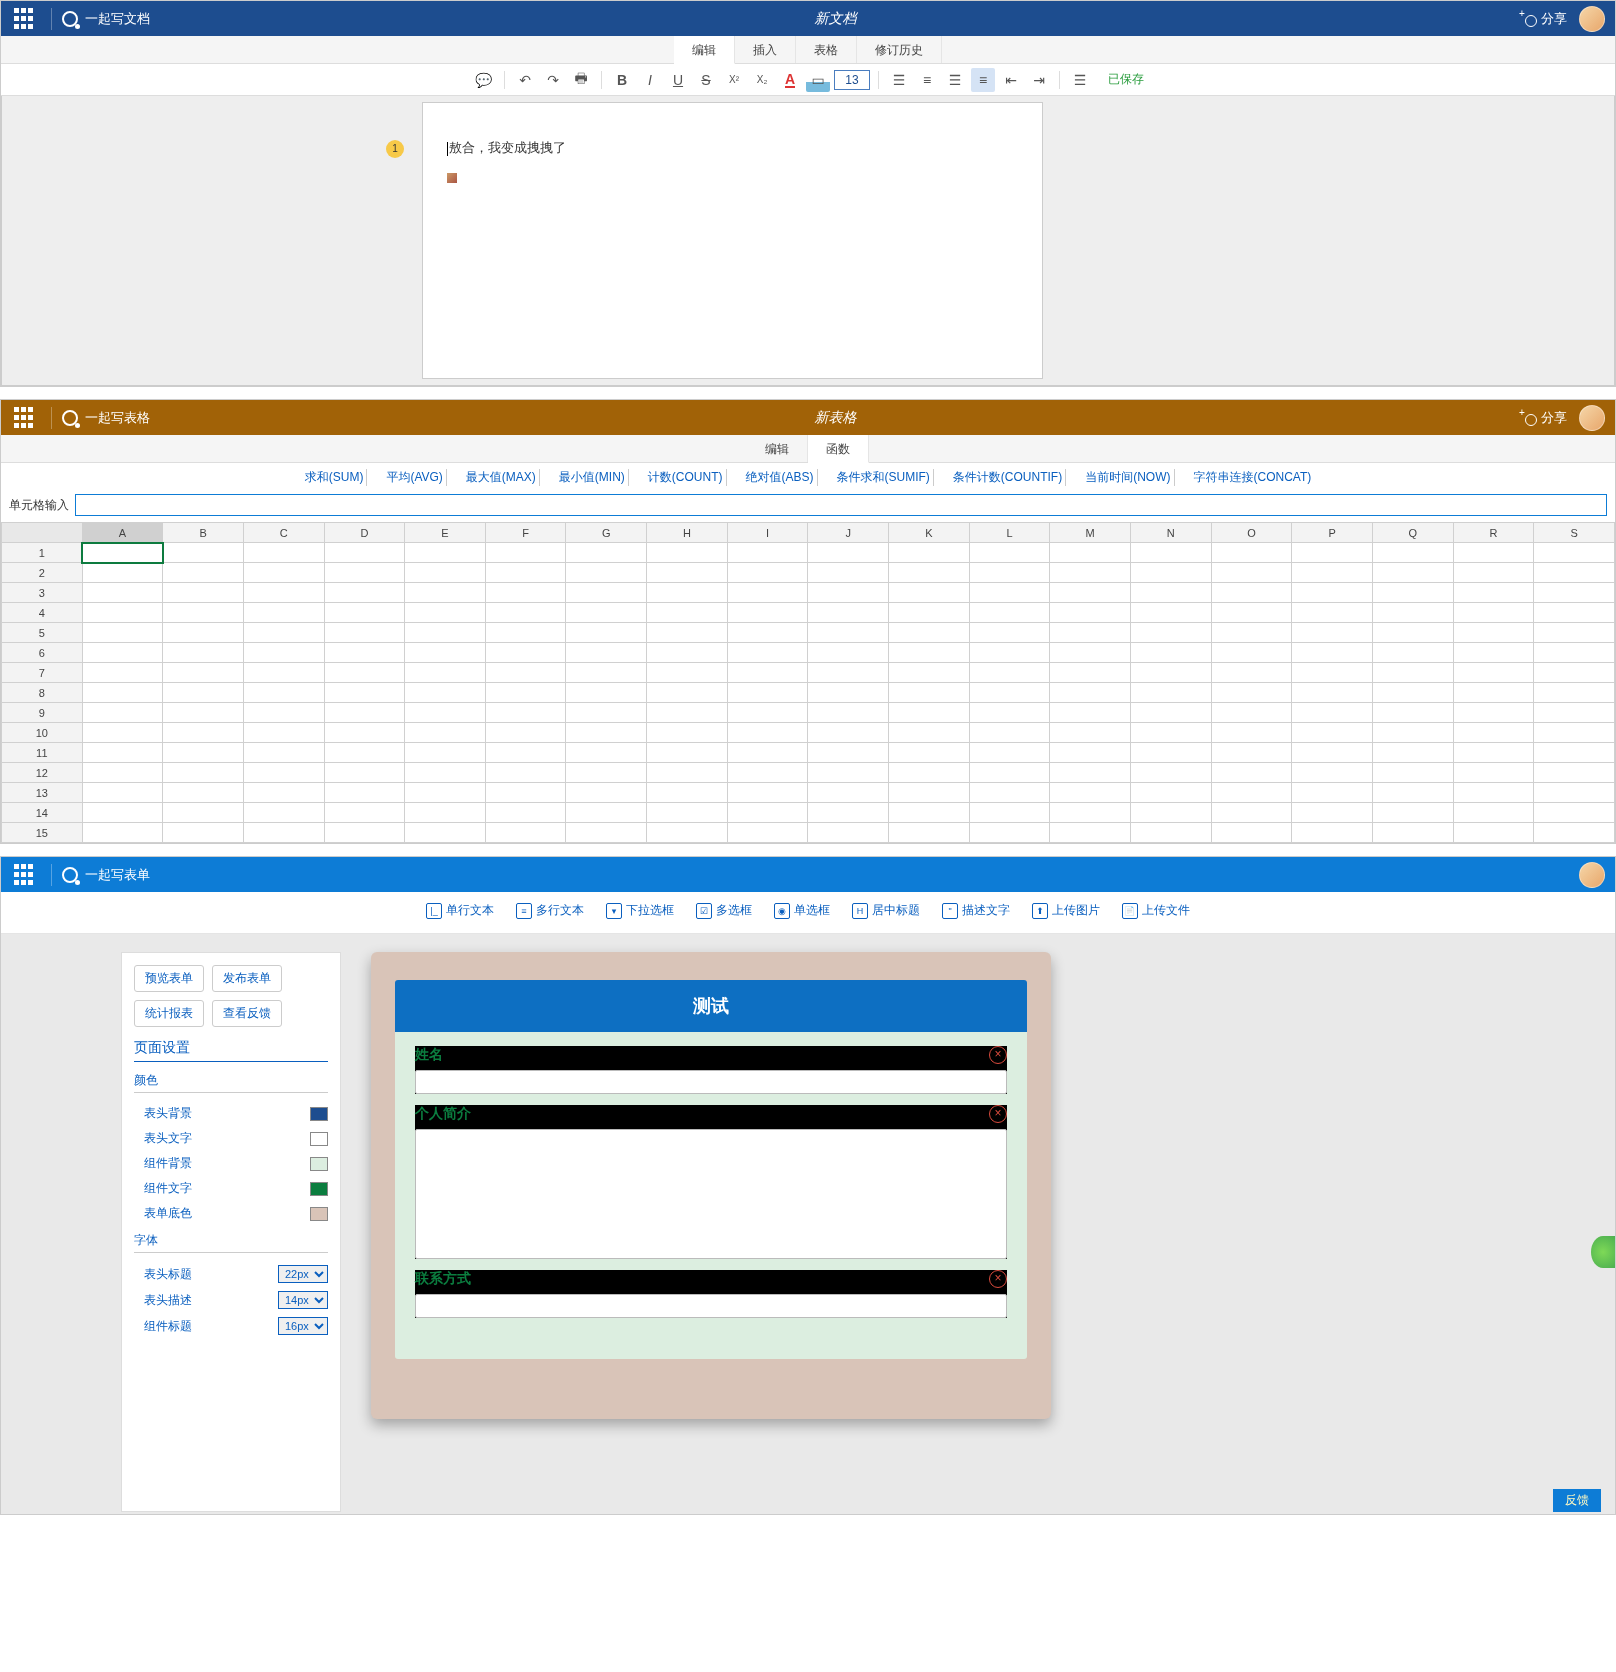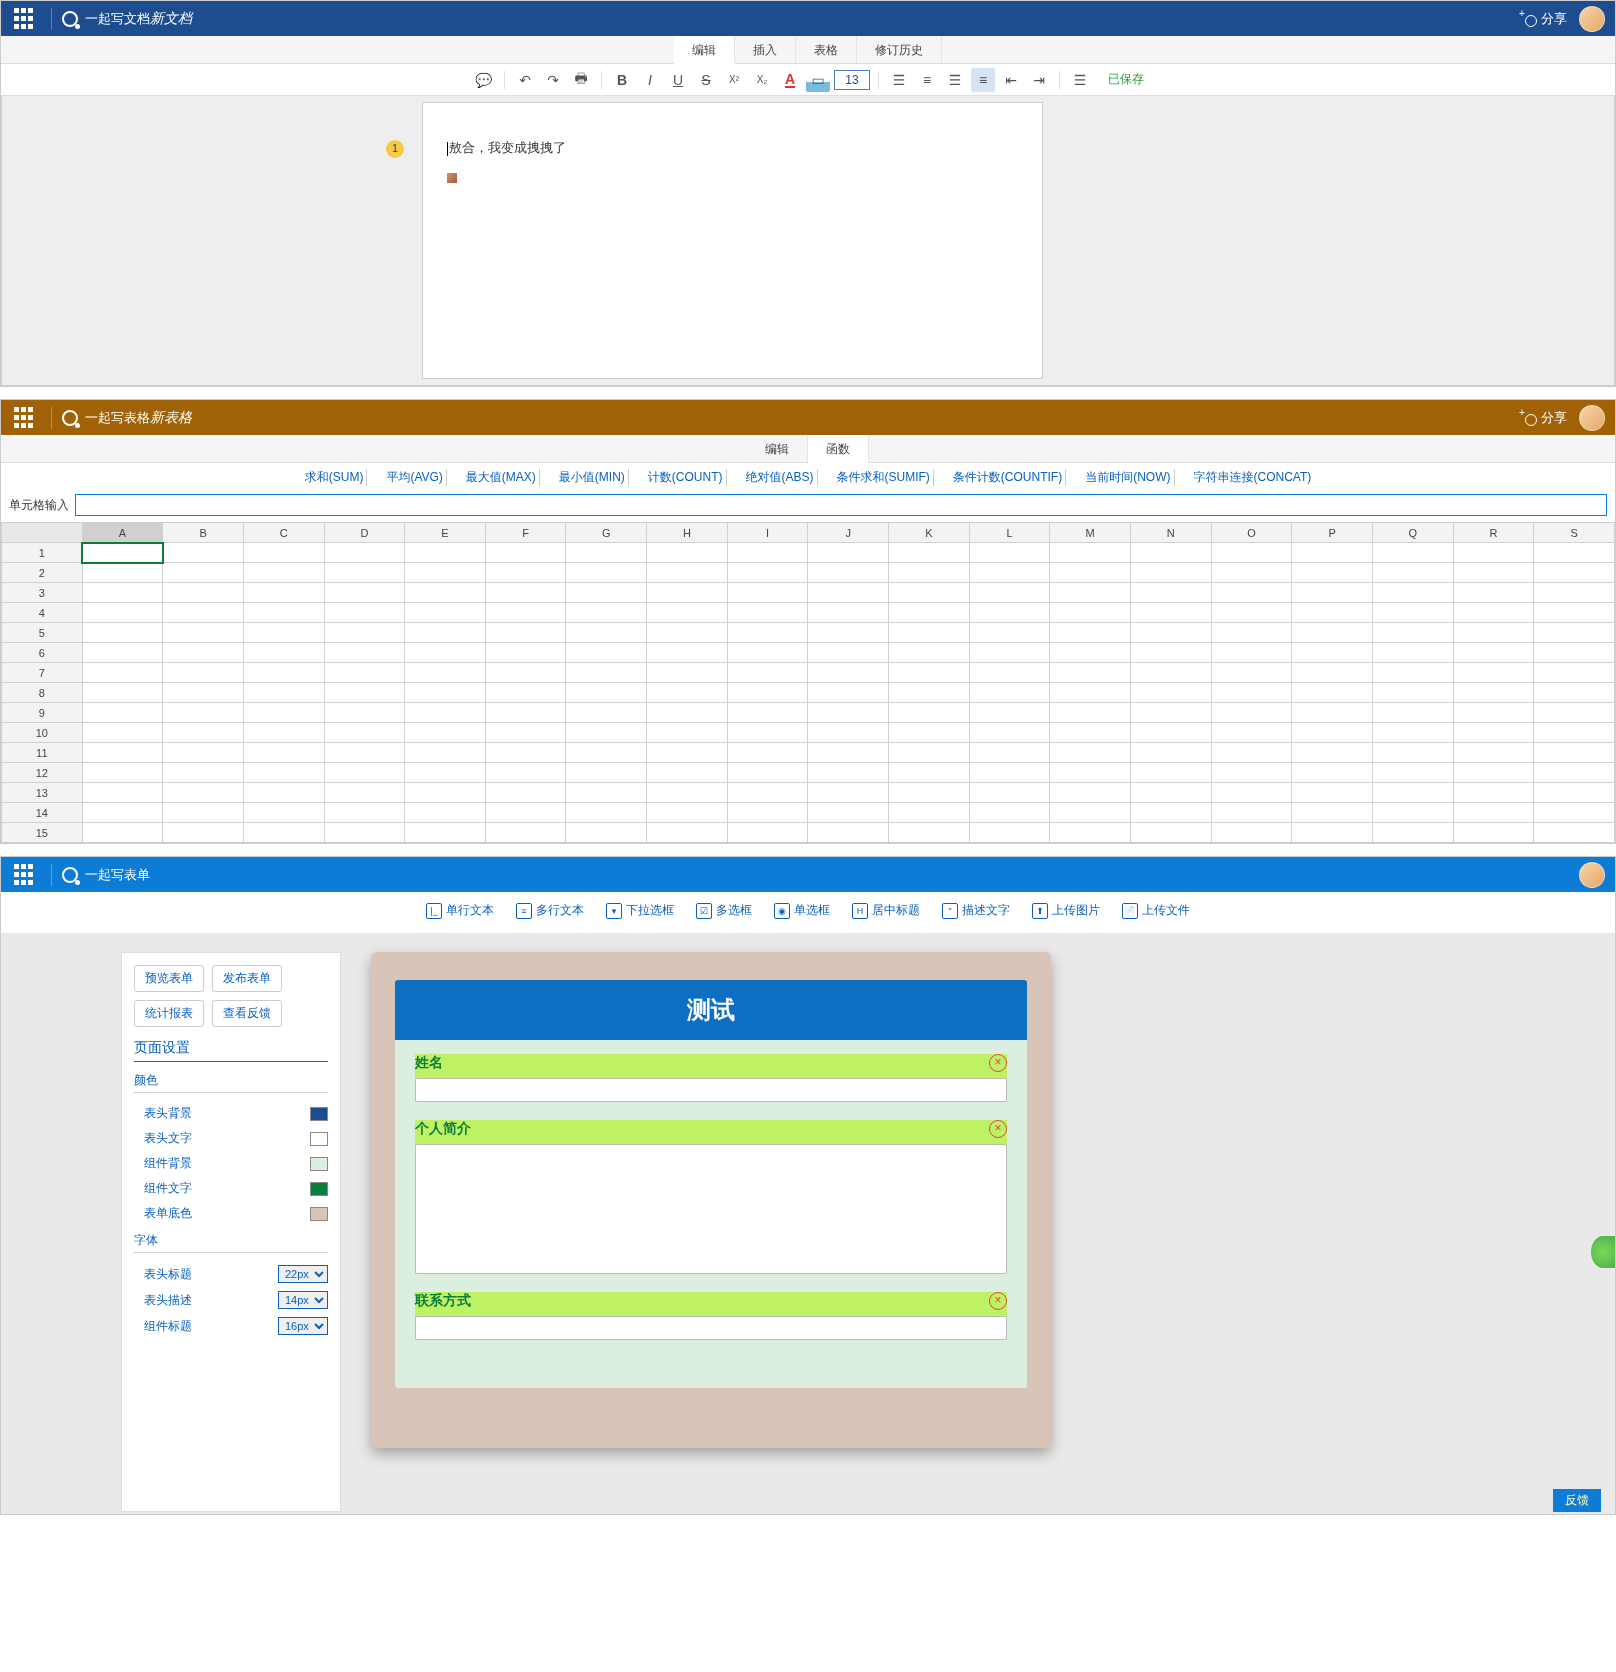--- a/index.html
+++ b/index.html
@@ -11,21 +11,21 @@
 .hdr-green { background: #a16207; }
 .hdr-brightblue { background: #0d7cd6; }
 
 .apps-icon { width: 24px; height: 24px; display: flex; flex-wrap: wrap; align-items: center; justify-content: center; cursor: pointer; margin-right: 8px; }
 .apps-icon span { width: 5px; height: 5px; background: #fff; margin: 1px; }
 .logo-sep { width: 1px; height: 22px; background: rgba(255,255,255,.3); margin: 0 8px; }
 .logo-mark { width: 20px; height: 20px; position: relative; margin-right: 5px; }
 .logo-mark::before { content: ""; position: absolute; width: 12px; height: 12px; border: 2px solid #fff; border-radius: 50%; left: 2px; top: 2px; }
 .logo-mark::after { content: ""; position: absolute; width: 5px; height: 5px; background: #fff; border-radius: 50%; right: 0; bottom: 0; }
 .product { font-size: 13px; }
-.hdr-title { flex: 1; text-align: left; font-style: italic; font-size: 14px; }
+.hdr-title { flex: 1; text-align: center; font-style: italic; font-size: 14px; }
 .share { display: flex; align-items: center; cursor: pointer; font-size: 13px; }
 .share-icon { width: 16px; height: 16px; margin-right: 4px; position: relative; }
 .share-icon::before { content: "+"; position: absolute; left: -2px; top: -3px; font-size: 10px; }
 .share-icon::after { content: ""; position: absolute; width: 10px; height: 10px; border: 1.5px solid #fff; border-radius: 50%; right: 0; bottom: 0; }
 .avatar { width: 26px; height: 26px; border-radius: 50%; background: linear-gradient(135deg,#f5d6a8,#e8a76b); margin-left: 12px; border: 1px solid rgba(255,255,255,.4); cursor: pointer; }
 
 
 .tabs { display: flex; justify-content: center; background: #f5f5f5; border-bottom: 1px solid #ddd; height: 28px; }
 .tab { padding: 0 18px; line-height: 28px; cursor: pointer; color: #444; border-right: 1px solid #e5e5e5; }
 .tab.active { background: #fff; border-bottom: 1px solid #fff; margin-bottom: -1px; }
@@ -78,23 +78,23 @@
 .side-btns { display: flex; flex-wrap: wrap; gap: 8px; margin-bottom: 12px; }
 .side-btn { border: 1px solid #ccc; border-radius: 3px; padding: 4px 10px; font-size: 12px; cursor: pointer; background: #fff; color: #0a5fbf; }
 .side-sect { color: #0a5fbf; font-size: 14px; border-bottom: 1px solid #0a5fbf; padding-bottom: 4px; margin-bottom: 10px; }
 .side-sub { color: #0a5fbf; font-size: 12px; margin: 6px 0 8px; border-bottom: 1px solid #ccc; padding-bottom: 3px; }
 .color-row, .font-row { display: flex; align-items: center; gap: 20px; padding: 4px 0 4px 10px; font-size: 12px; color: #0a5fbf; justify-content: space-between; }
 .swatch { width: 18px; height: 14px; border: 1px solid #888; }
 .font-select { border: 1px solid #0a5fbf; color: #0a5fbf; font-size: 11px; padding: 0 2px; height: 18px; }
 
 .canvas-col { flex: 1; }
 .canvas-outer { background: #d9c4b8; border-radius: 6px; padding: 28px 24px 60px; box-shadow: 0 6px 14px rgba(0,0,0,.3); max-width: 680px; margin-left: 10px; }
-.canvas-head { background: #0d6fc2; color: #fff; text-align: center; font-size: 24px; font-weight: bold; padding: 14px 16px; border-radius: 3px 3px 0 0; }
+.canvas-head { background: #0d6fc2; color: #fff; text-align: center; font-size: 18px; font-weight: bold; padding: 14px 16px; border-radius: 3px 3px 0 0; }
 .canvas-inner { background: #dceee0; padding: 14px 20px 30px; border-radius: 0 0 3px 3px; }
-.comp { background: #bef264; margin-bottom: 18px; position: relative; }
+.comp { background: #000000; margin-bottom: 11px; position: relative; }
 .comp-title { color: #0b7d3f; font-weight: bold; font-size: 14px; margin-bottom: 6px; }
 .comp-del { position: absolute; right: 0; top: 0; width: 18px; height: 18px; border: 1.5px solid #d94b3d; border-radius: 50%; color: #d94b3d; font-size: 12px; line-height: 15px; text-align: center; cursor: pointer; }
 .comp-input { width: 100%; height: 24px; border: 1px solid #bbb; border-radius: 2px; background: #fff; }
 .comp-textarea { width: 100%; height: 130px; border: 1px solid #bbb; border-radius: 2px; background: #fff; }
 
 .scroll-handle { position: absolute; right: 0; top: 52%; width: 24px; height: 32px; background: radial-gradient(circle,#7ed957,#4caf50); border-radius: 50% 0 0 50%; }
 .fb { background: #0d7cd6; color: #fef9c3; padding: 3px 12px; font-size: 12px; position: absolute; right: 14px; bottom: 2px; cursor: pointer; }
 
 .section-gap { height: 12px; }
 </style>

